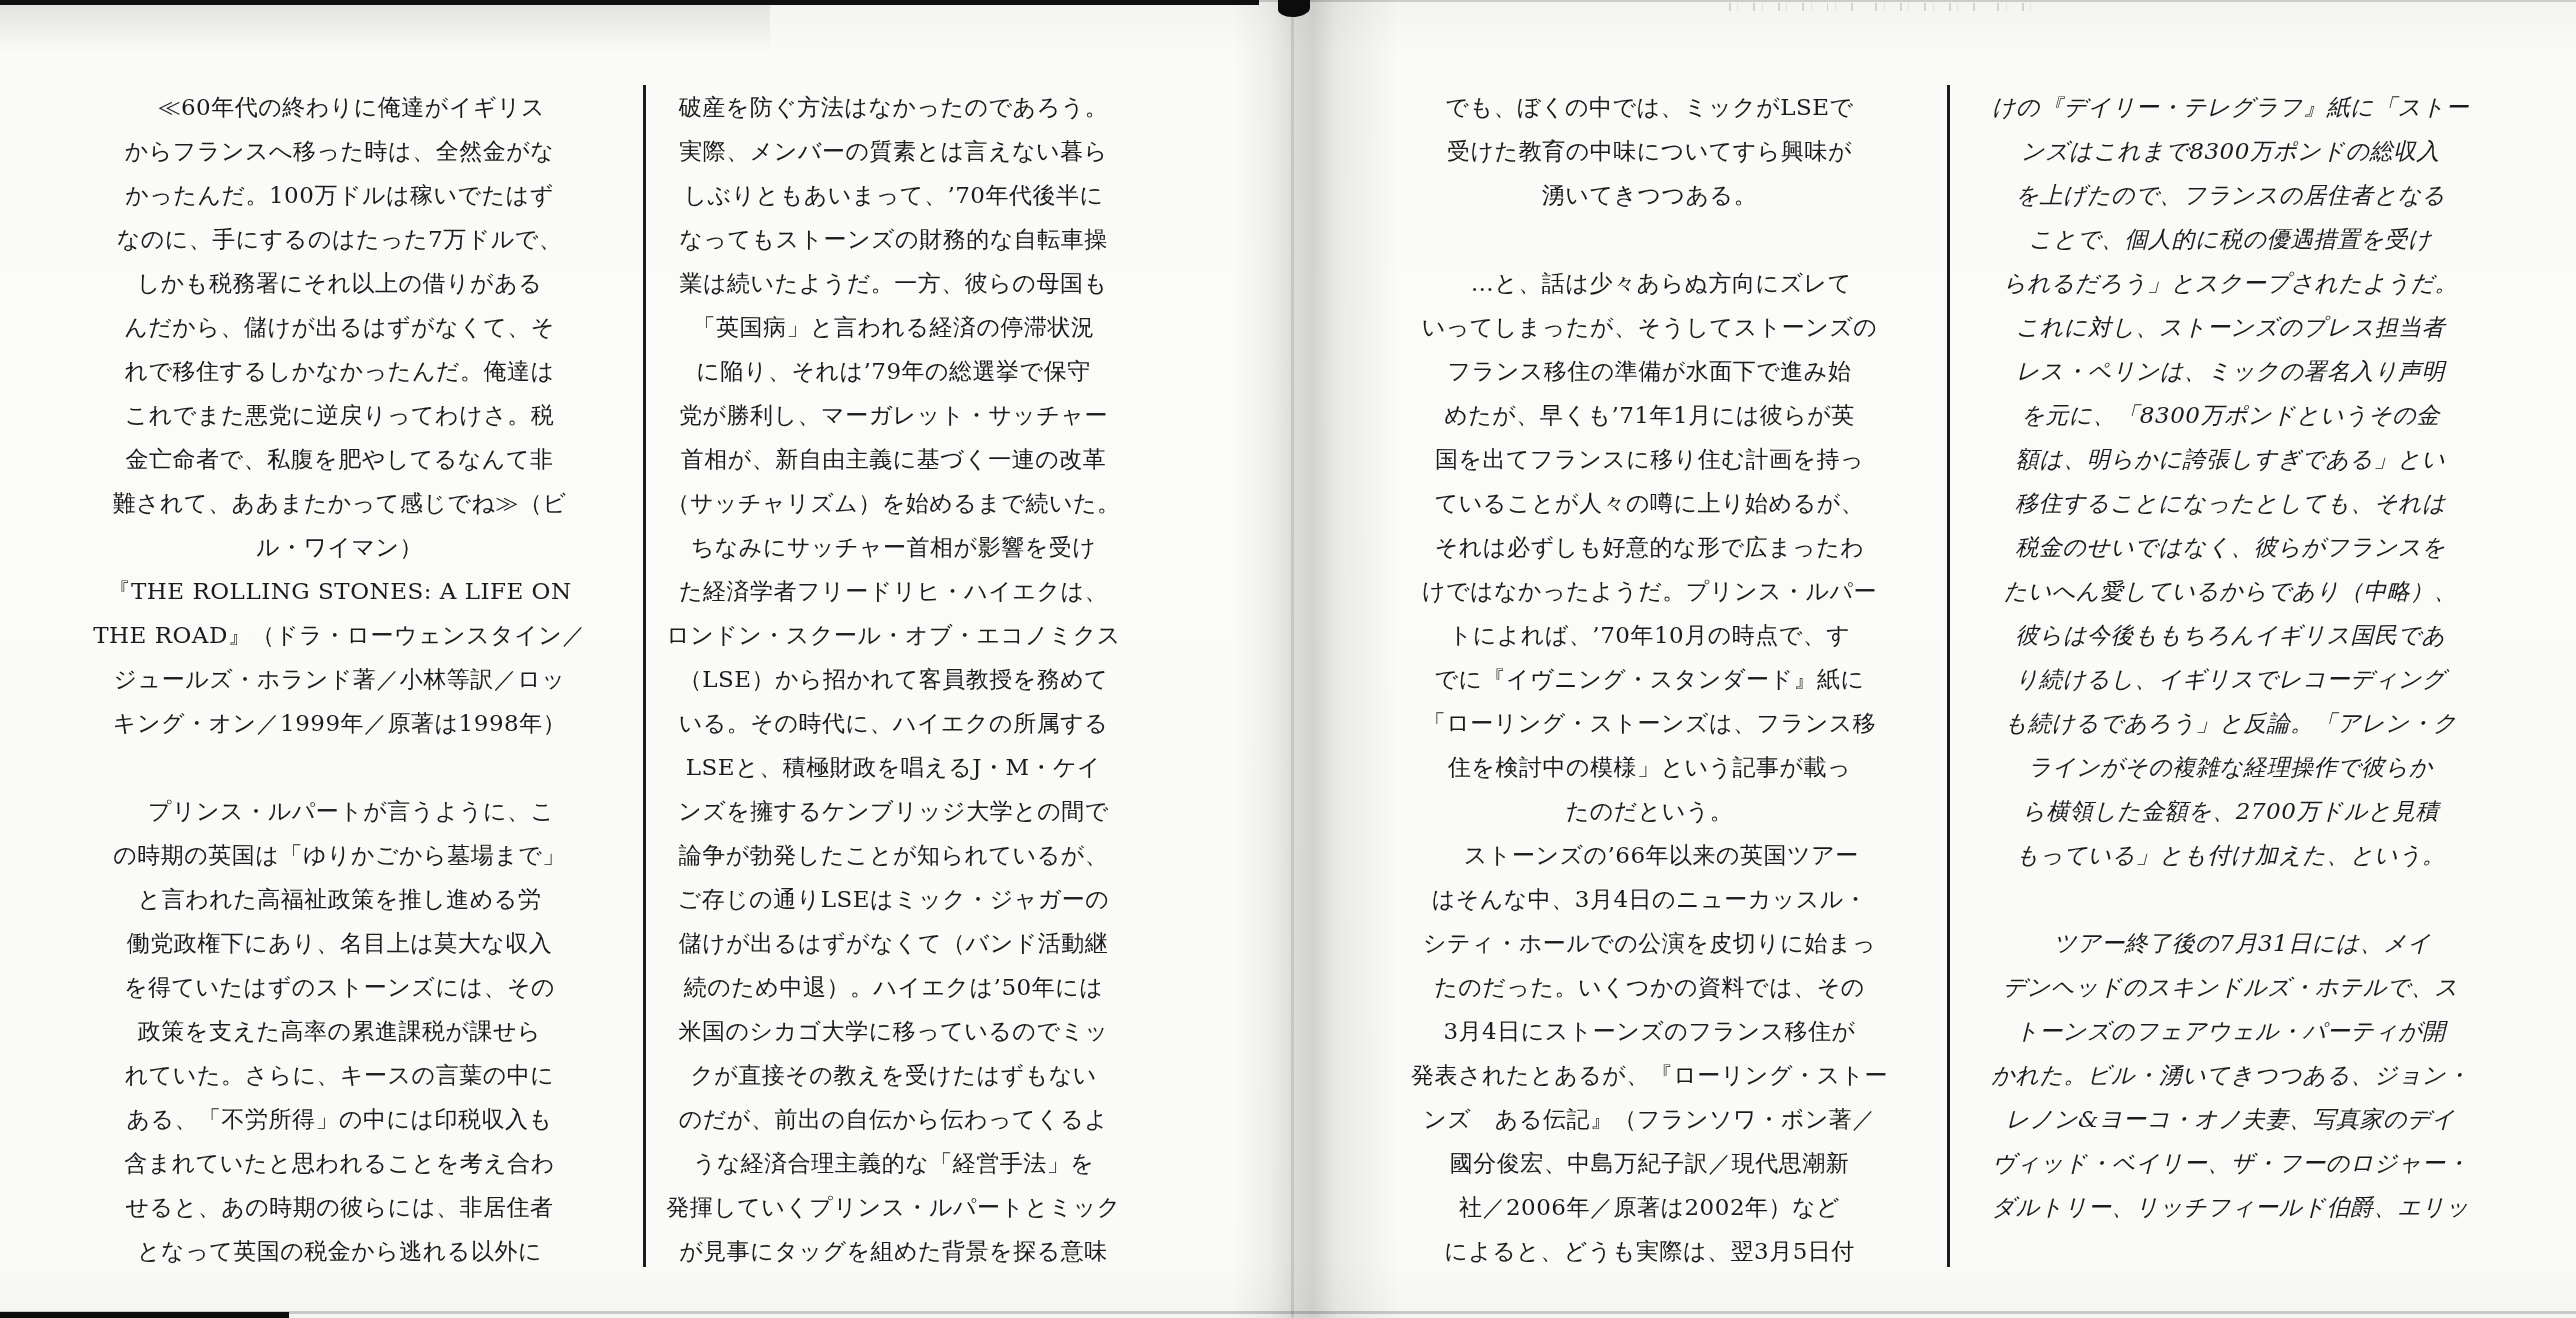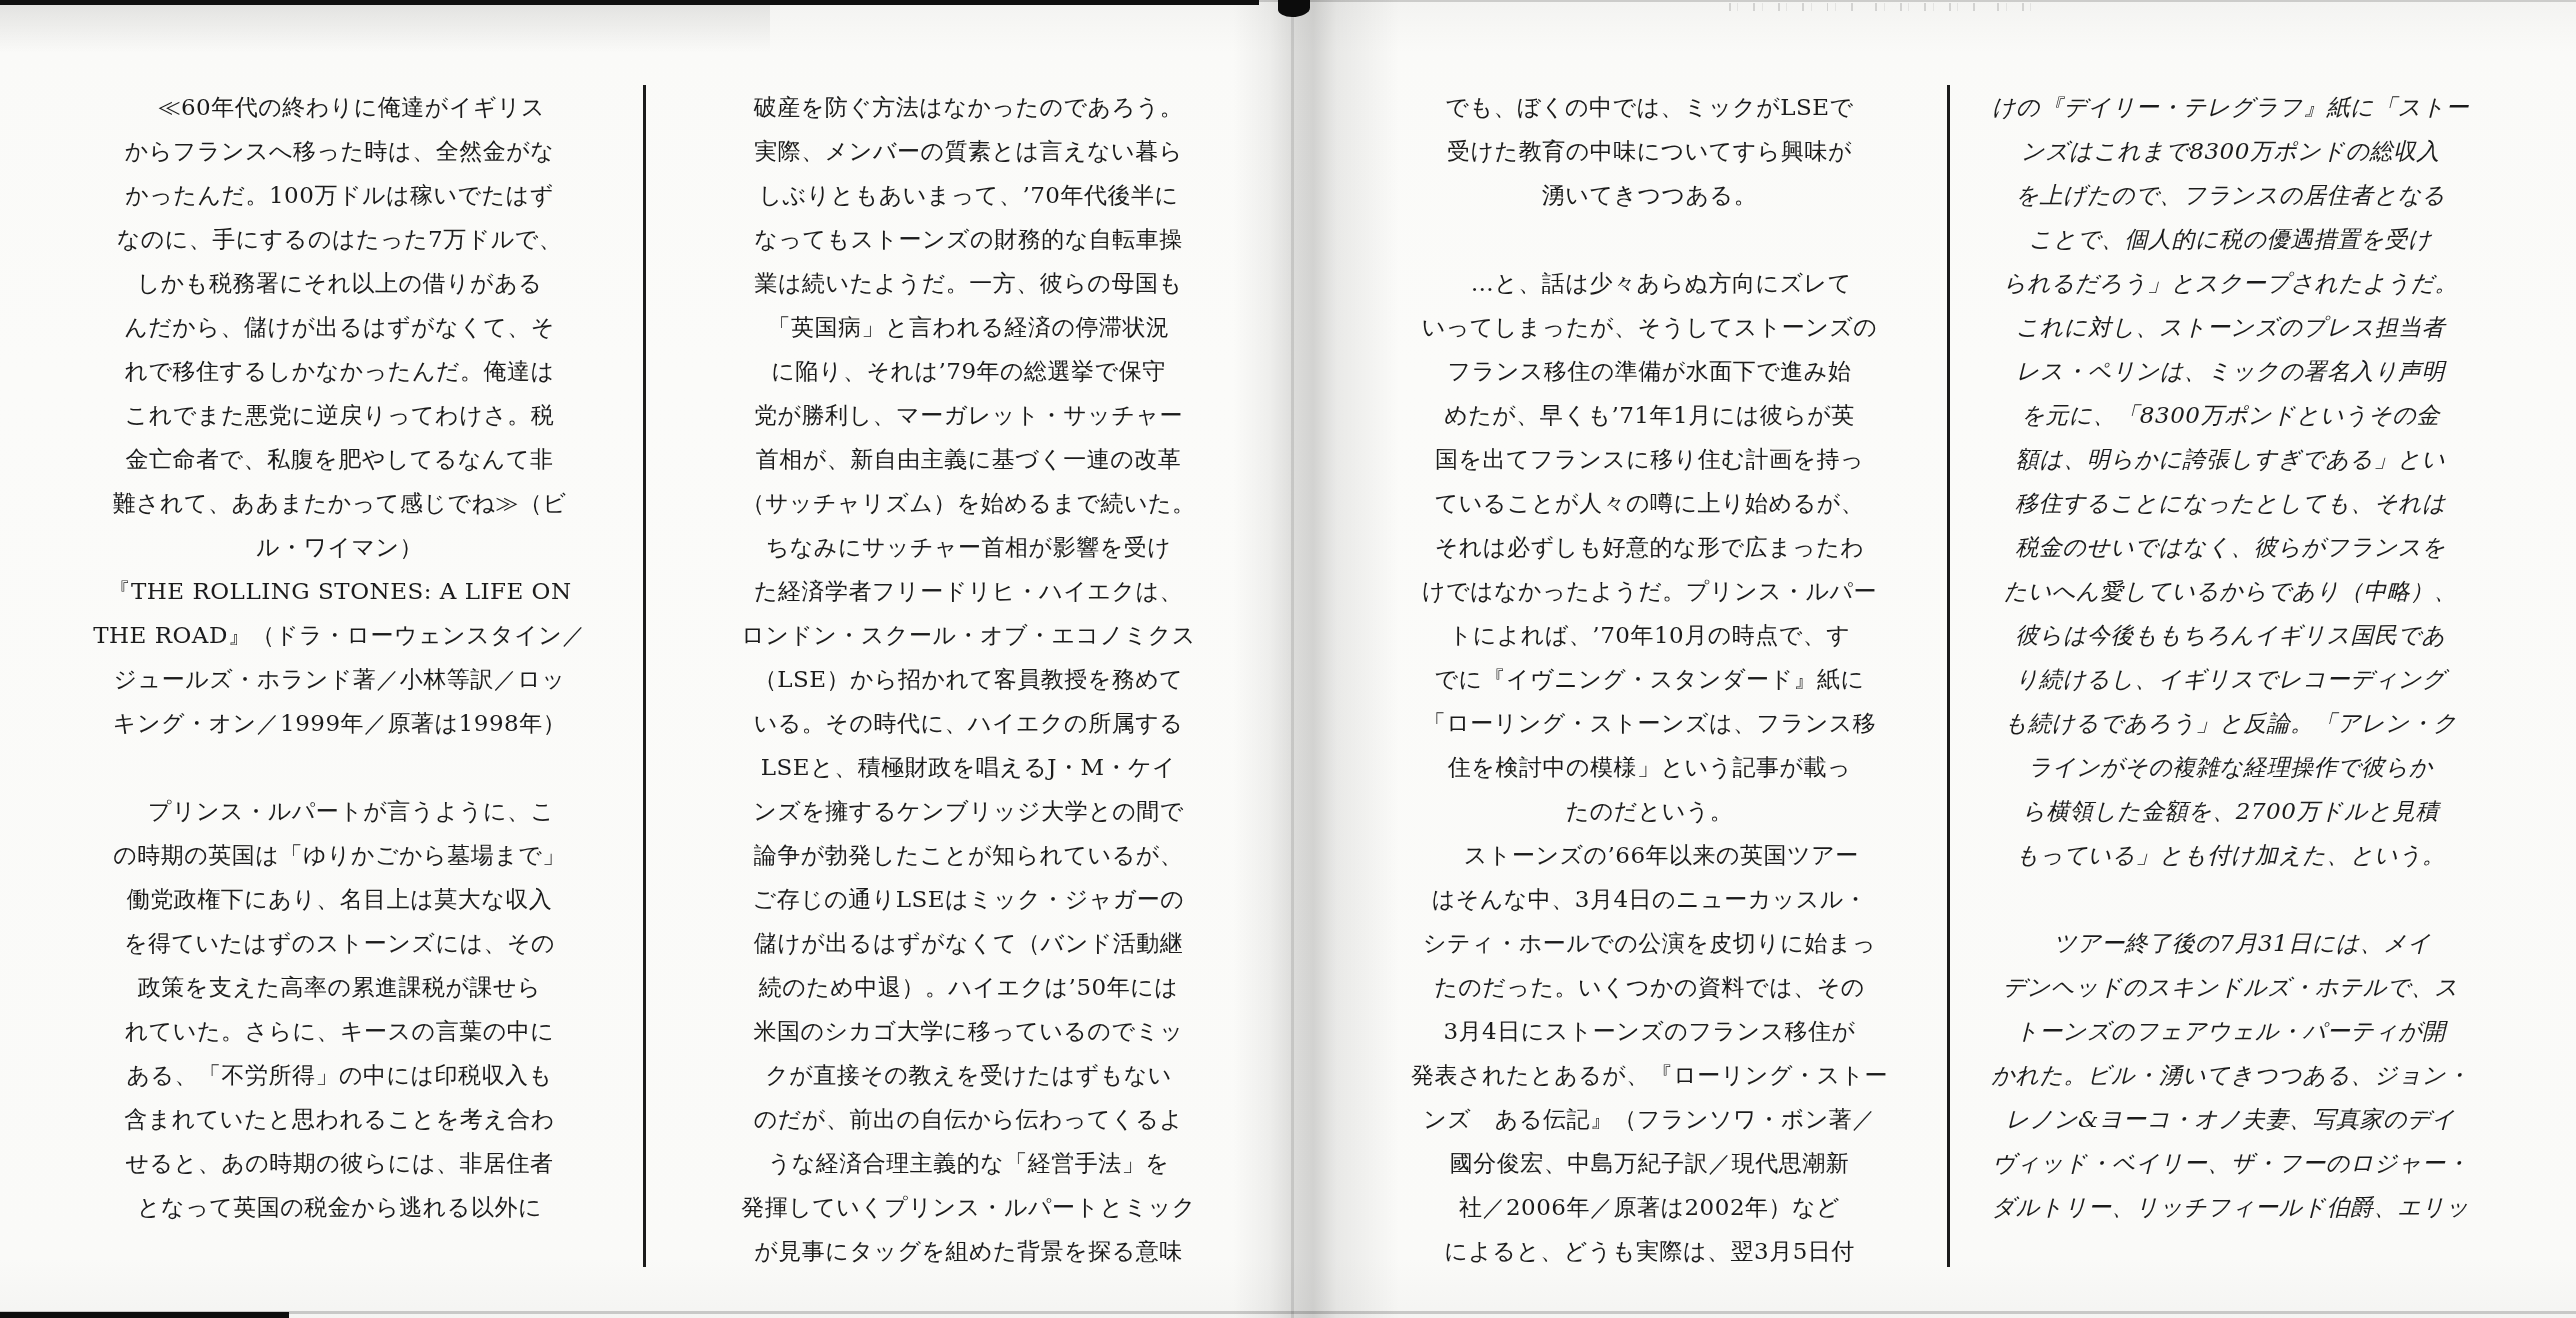--- a/index.html
+++ b/index.html
@@ -65,21 +65,21 @@
   .rule-left-page{left:643px;}
   .rule-right-page{left:1947px;}
   
   .col{
     position:absolute;top:85px;width:519px;
     font-size:23px;line-height:44px;letter-spacing:0.5px;
     white-space:nowrap;
     text-align:center;
   }
   .col-1{left:80px;}
-  .col-2{left:709px;}
+  .col-2{left:634px;}
   .col-3{left:1390px;}
   .col-4{left:1971px;font-style:italic;}
   .line{height:44px;}
 </style>
 </head>
 <body>
 
 <div class="scan">
 
   <div class="shade-top-left"></div>
@@ -106,20 +106,21 @@
         <div class="line">金亡命者で、私腹を肥やしてるなんて非</div>
         <div class="line">難されて、ああまたかって感じでね≫（ビ</div>
         <div class="line">ル・ワイマン）</div>
         <div class="line">『THE ROLLING STONES: A LIFE ON</div>
         <div class="line">THE ROAD』（ドラ・ローウェンスタイン／</div>
         <div class="line">ジュールズ・ホランド著／小林等訳／ロッ</div>
         <div class="line">キング・オン／1999年／原著は1998年）</div>
         <div class="line blank"></div>
         <div class="line">　プリンス・ルパートが言うように、こ</div>
         <div class="line">の時期の英国は「ゆりかごから墓場まで」</div>
+        <div class="line">と言われた高福祉政策を推し進める労</div>
         <div class="line">働党政権下にあり、名目上は莫大な収入</div>
         <div class="line">を得ていたはずのストーンズには、その</div>
         <div class="line">政策を支えた高率の累進課税が課せら</div>
         <div class="line">れていた。さらに、キースの言葉の中に</div>
         <div class="line">ある、「不労所得」の中には印税収入も</div>
         <div class="line">含まれていたと思われることを考え合わ</div>
         <div class="line">せると、あの時期の彼らには、非居住者</div>
         <div class="line">となって英国の税金から逃れる以外に</div>
       </div>
     <div class="col-rule rule-left-page"></div>

